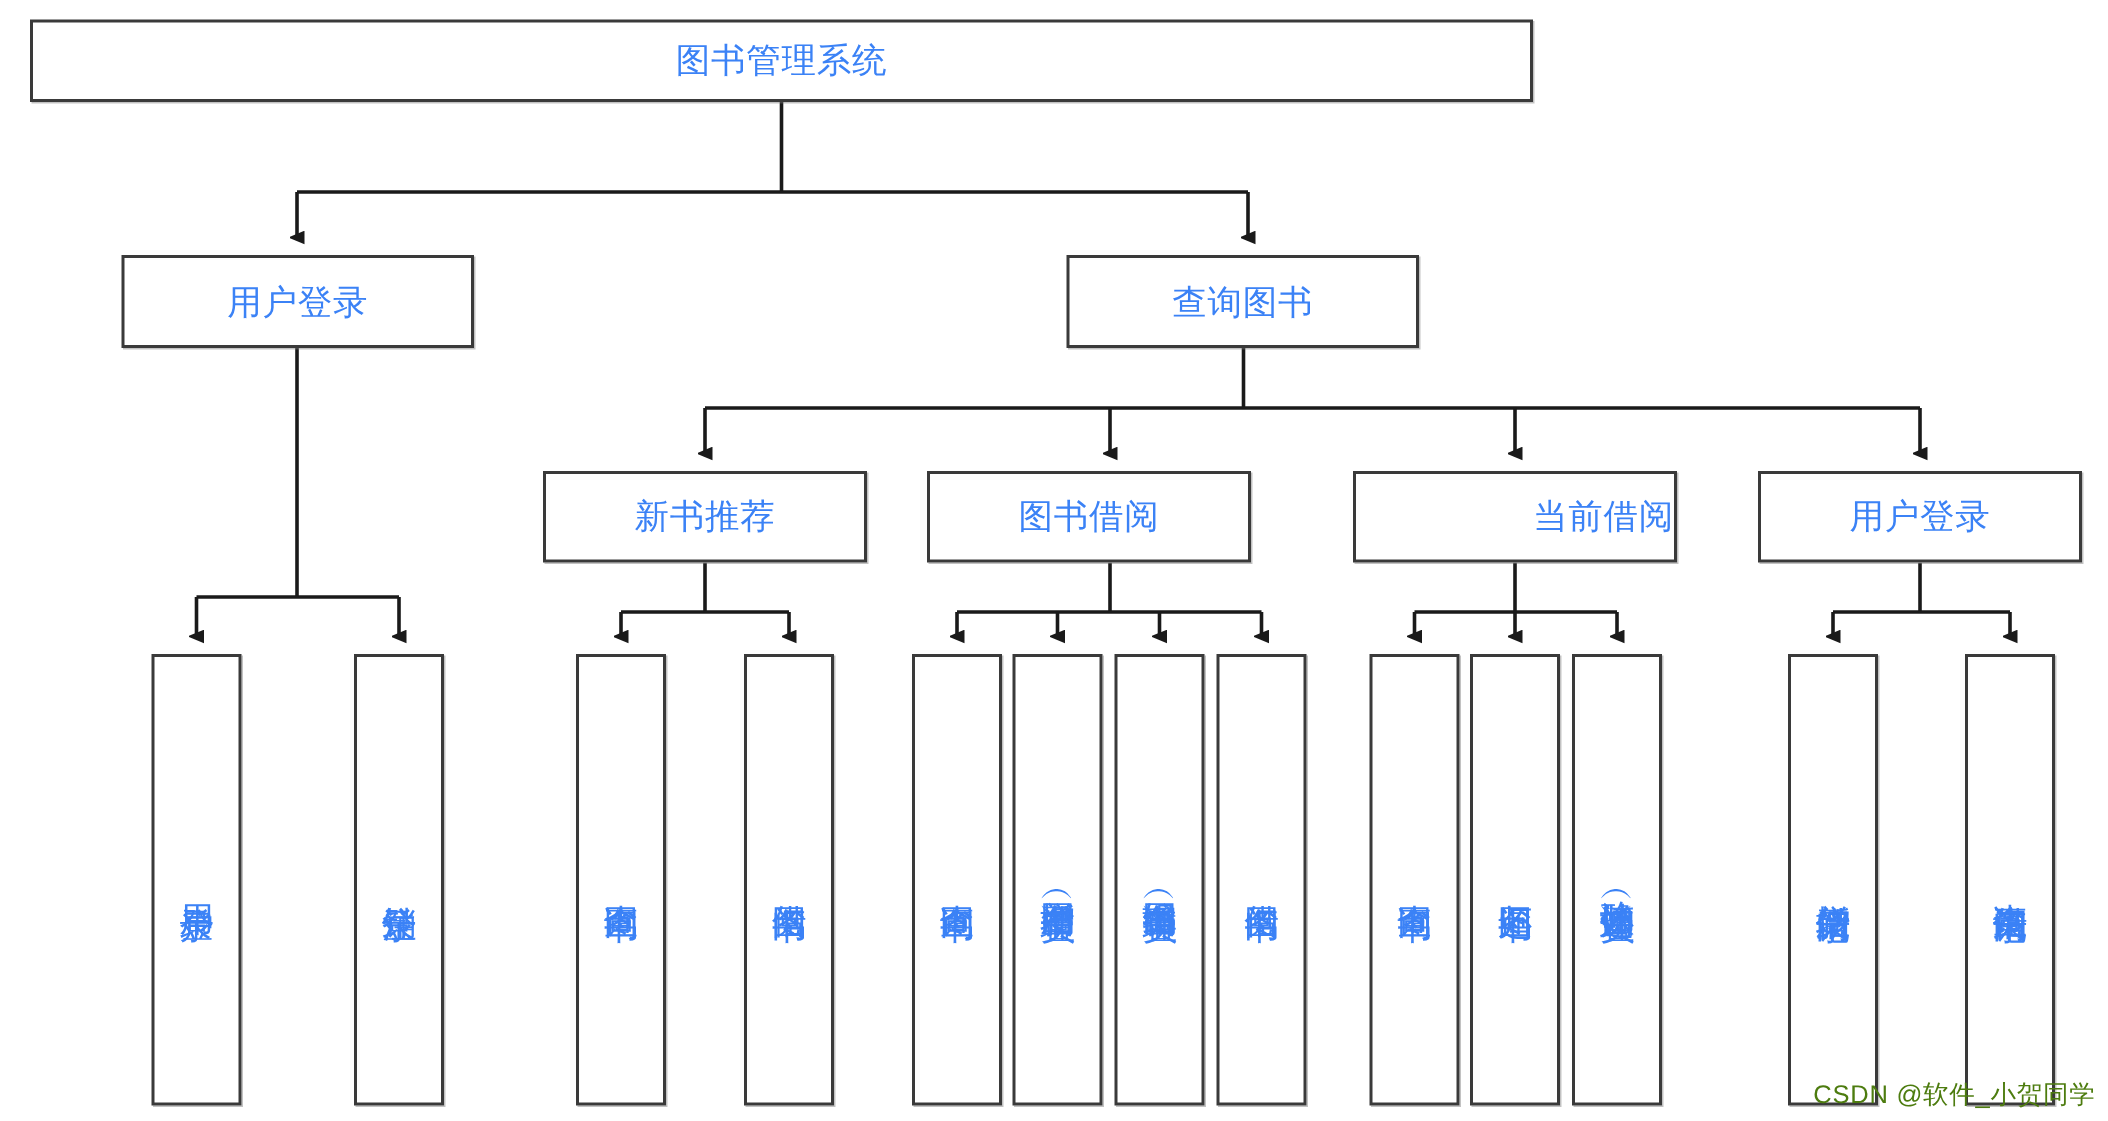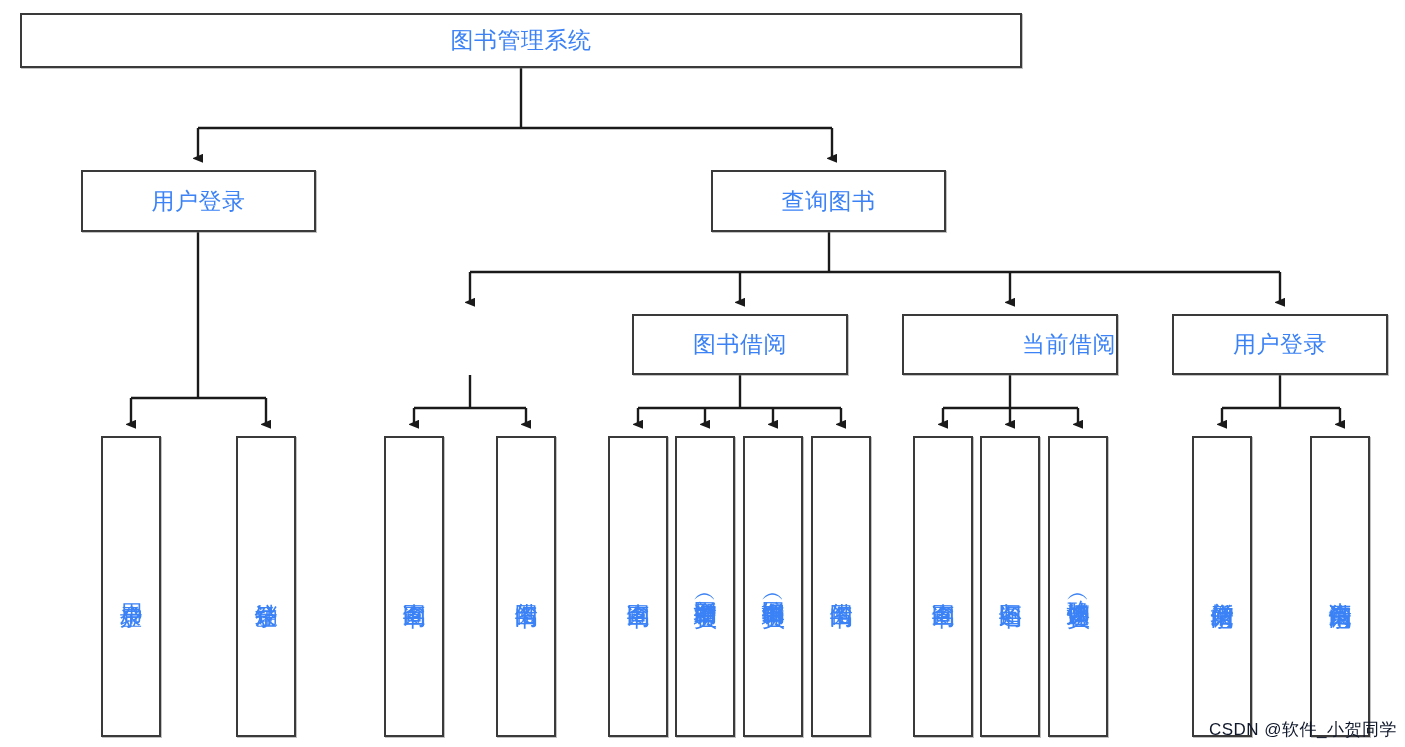--- a/index.html
+++ b/index.html
@@ -59,21 +59,21 @@
     font-size: 23px;
     line-height: 1.02;
     letter-spacing: 1px;
     max-height: 290px;
   }
   .watermark {
     position: absolute;
     right: 8px;
     bottom: 6px;
     font-size: 17px;
-    color: #0f172a;
+    color: #4d7c0f;
     letter-spacing: 0.5px;
     white-space: nowrap;
   }
 </style>
 </head>
 <body>
 
 <div id="canvas">
 
   <svg id="wires" viewBox="0 0 1405 747">
@@ -131,22 +131,25 @@
   </div>
 
   <div class="node horiz" style="left:81px; top:170px; width:235px; height:62px;">
     <span class="lbl">用户登录</span>
   </div>
 
   <div class="node horiz" style="left:711px; top:170px; width:235px; height:62px;">
     <span class="lbl">查询图书</span>
   </div>
 
-
-  <div class="node horiz" style="left:632px; top:314px; width:216px; height:61px;">
+  <div class="node horiz" style="left:362px; top:314px; width:216px; height:61px;">
+    <span class="lbl">新书推荐</span>
+  </div>
+
+  <div class="node horiz" style="left:618px; top:314px; width:216px; height:61px;">
     <span class="lbl">图书借阅</span>
   </div>
 
   <div class="node horiz" style="left:902px; top:314px; width:216px; height:61px;justify-content:flex-end;">
     <span class="lbl">当前借阅</span>
   </div>
 
   <div class="node horiz" style="left:1172px; top:314px; width:216px; height:61px;">
     <span class="lbl">用户登录</span>
   </div>

